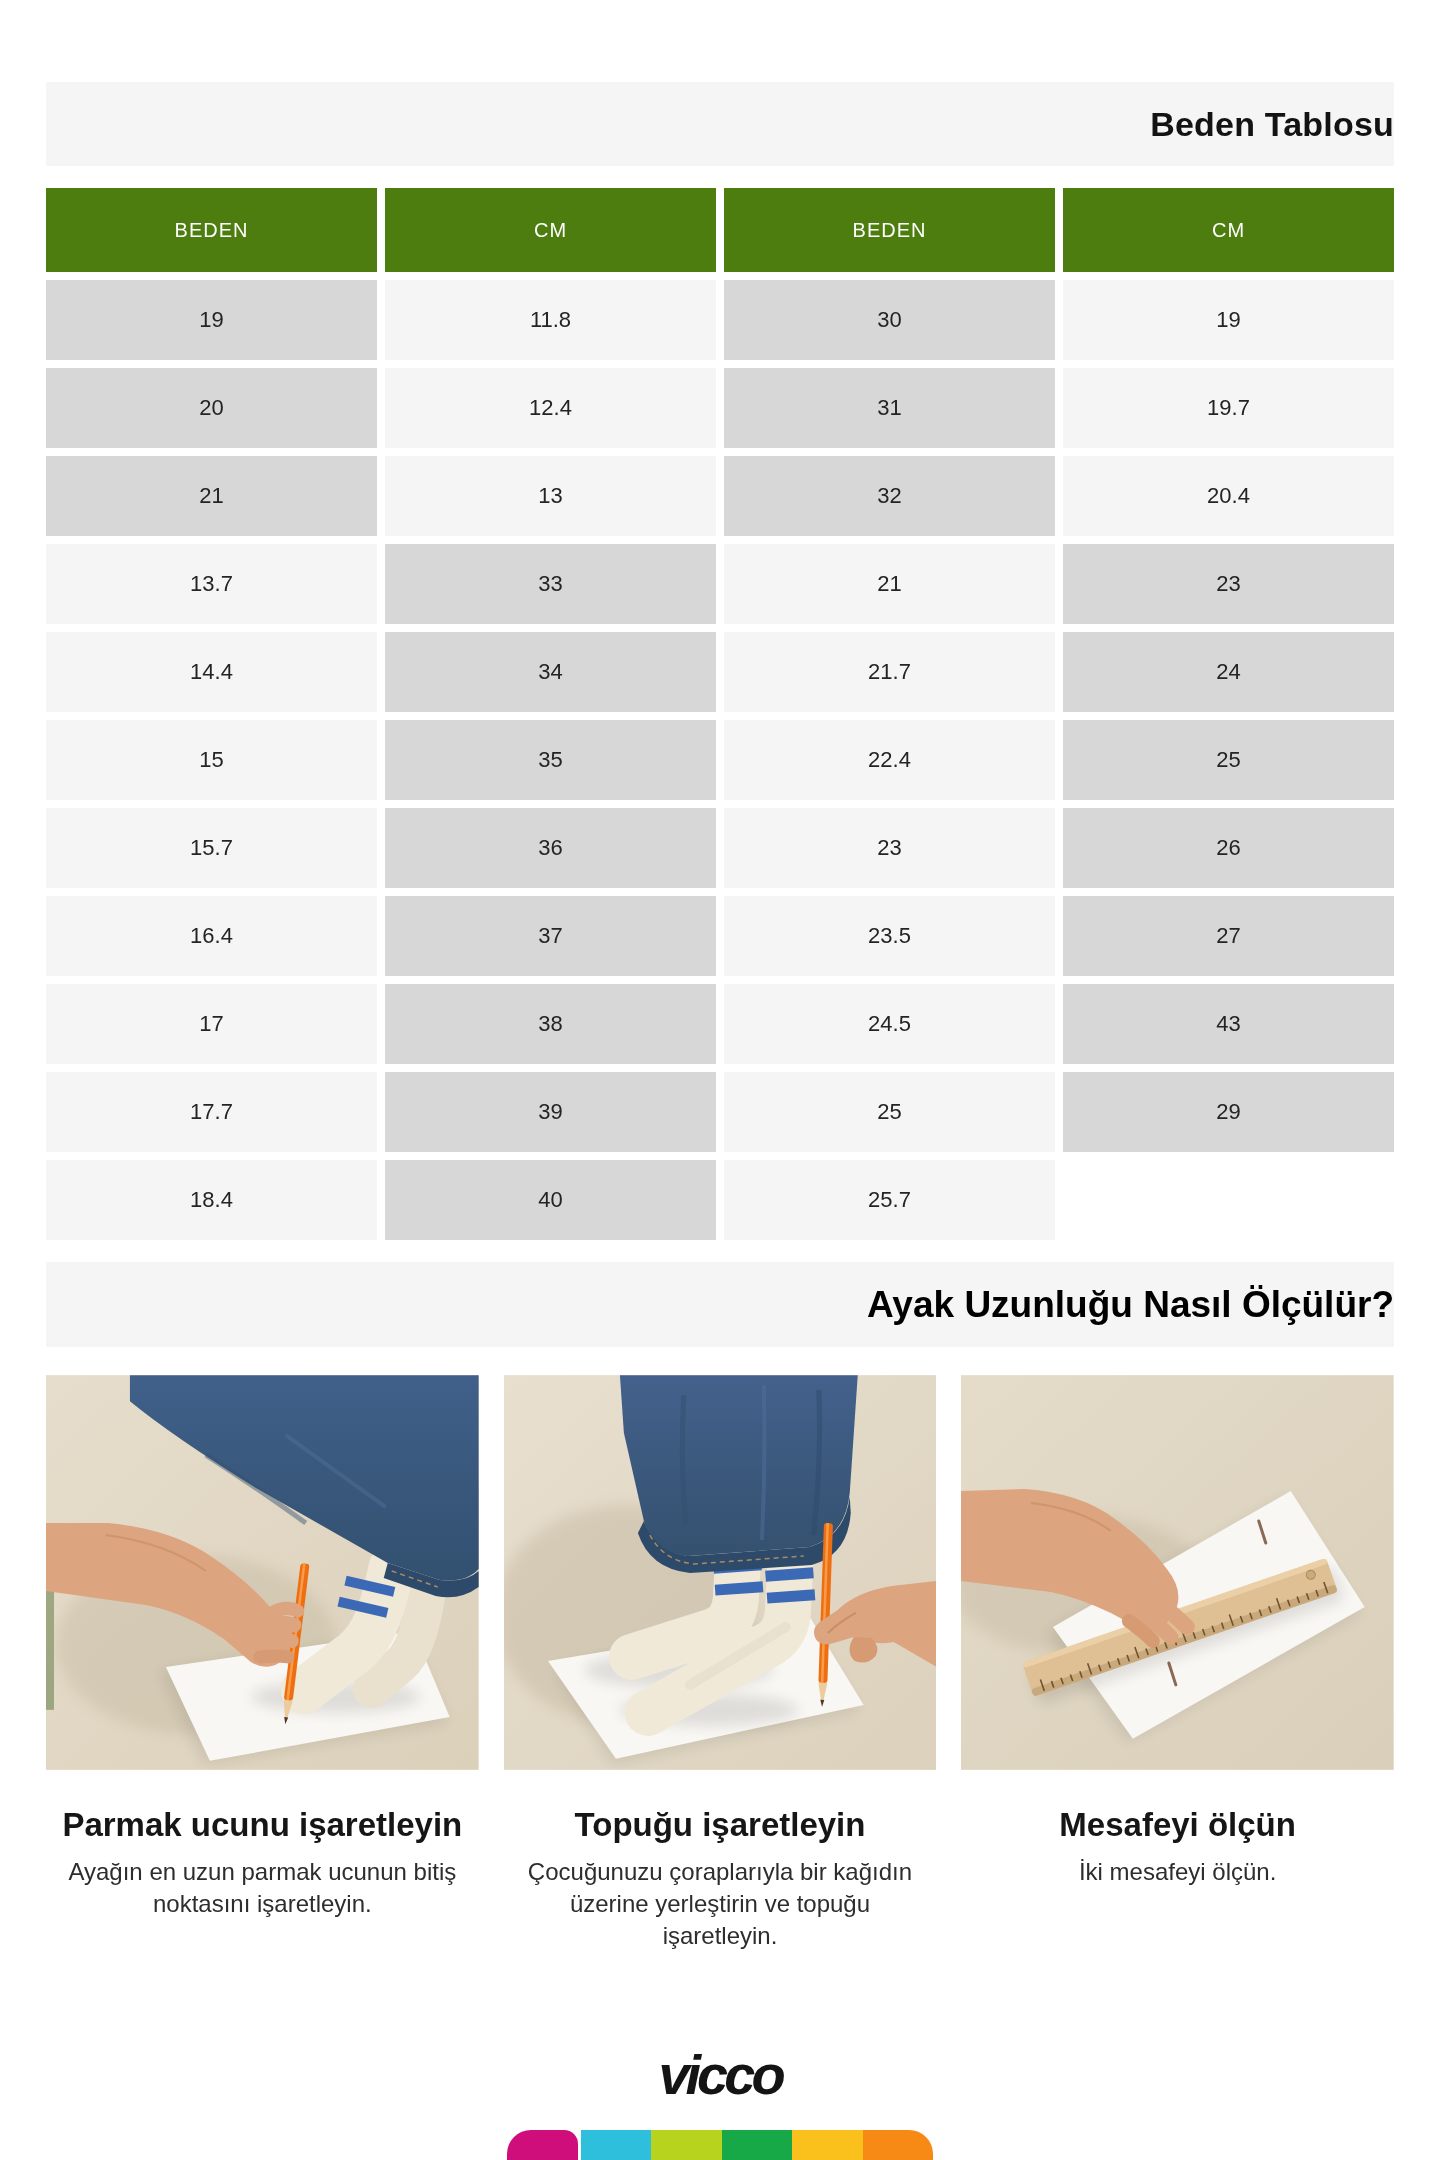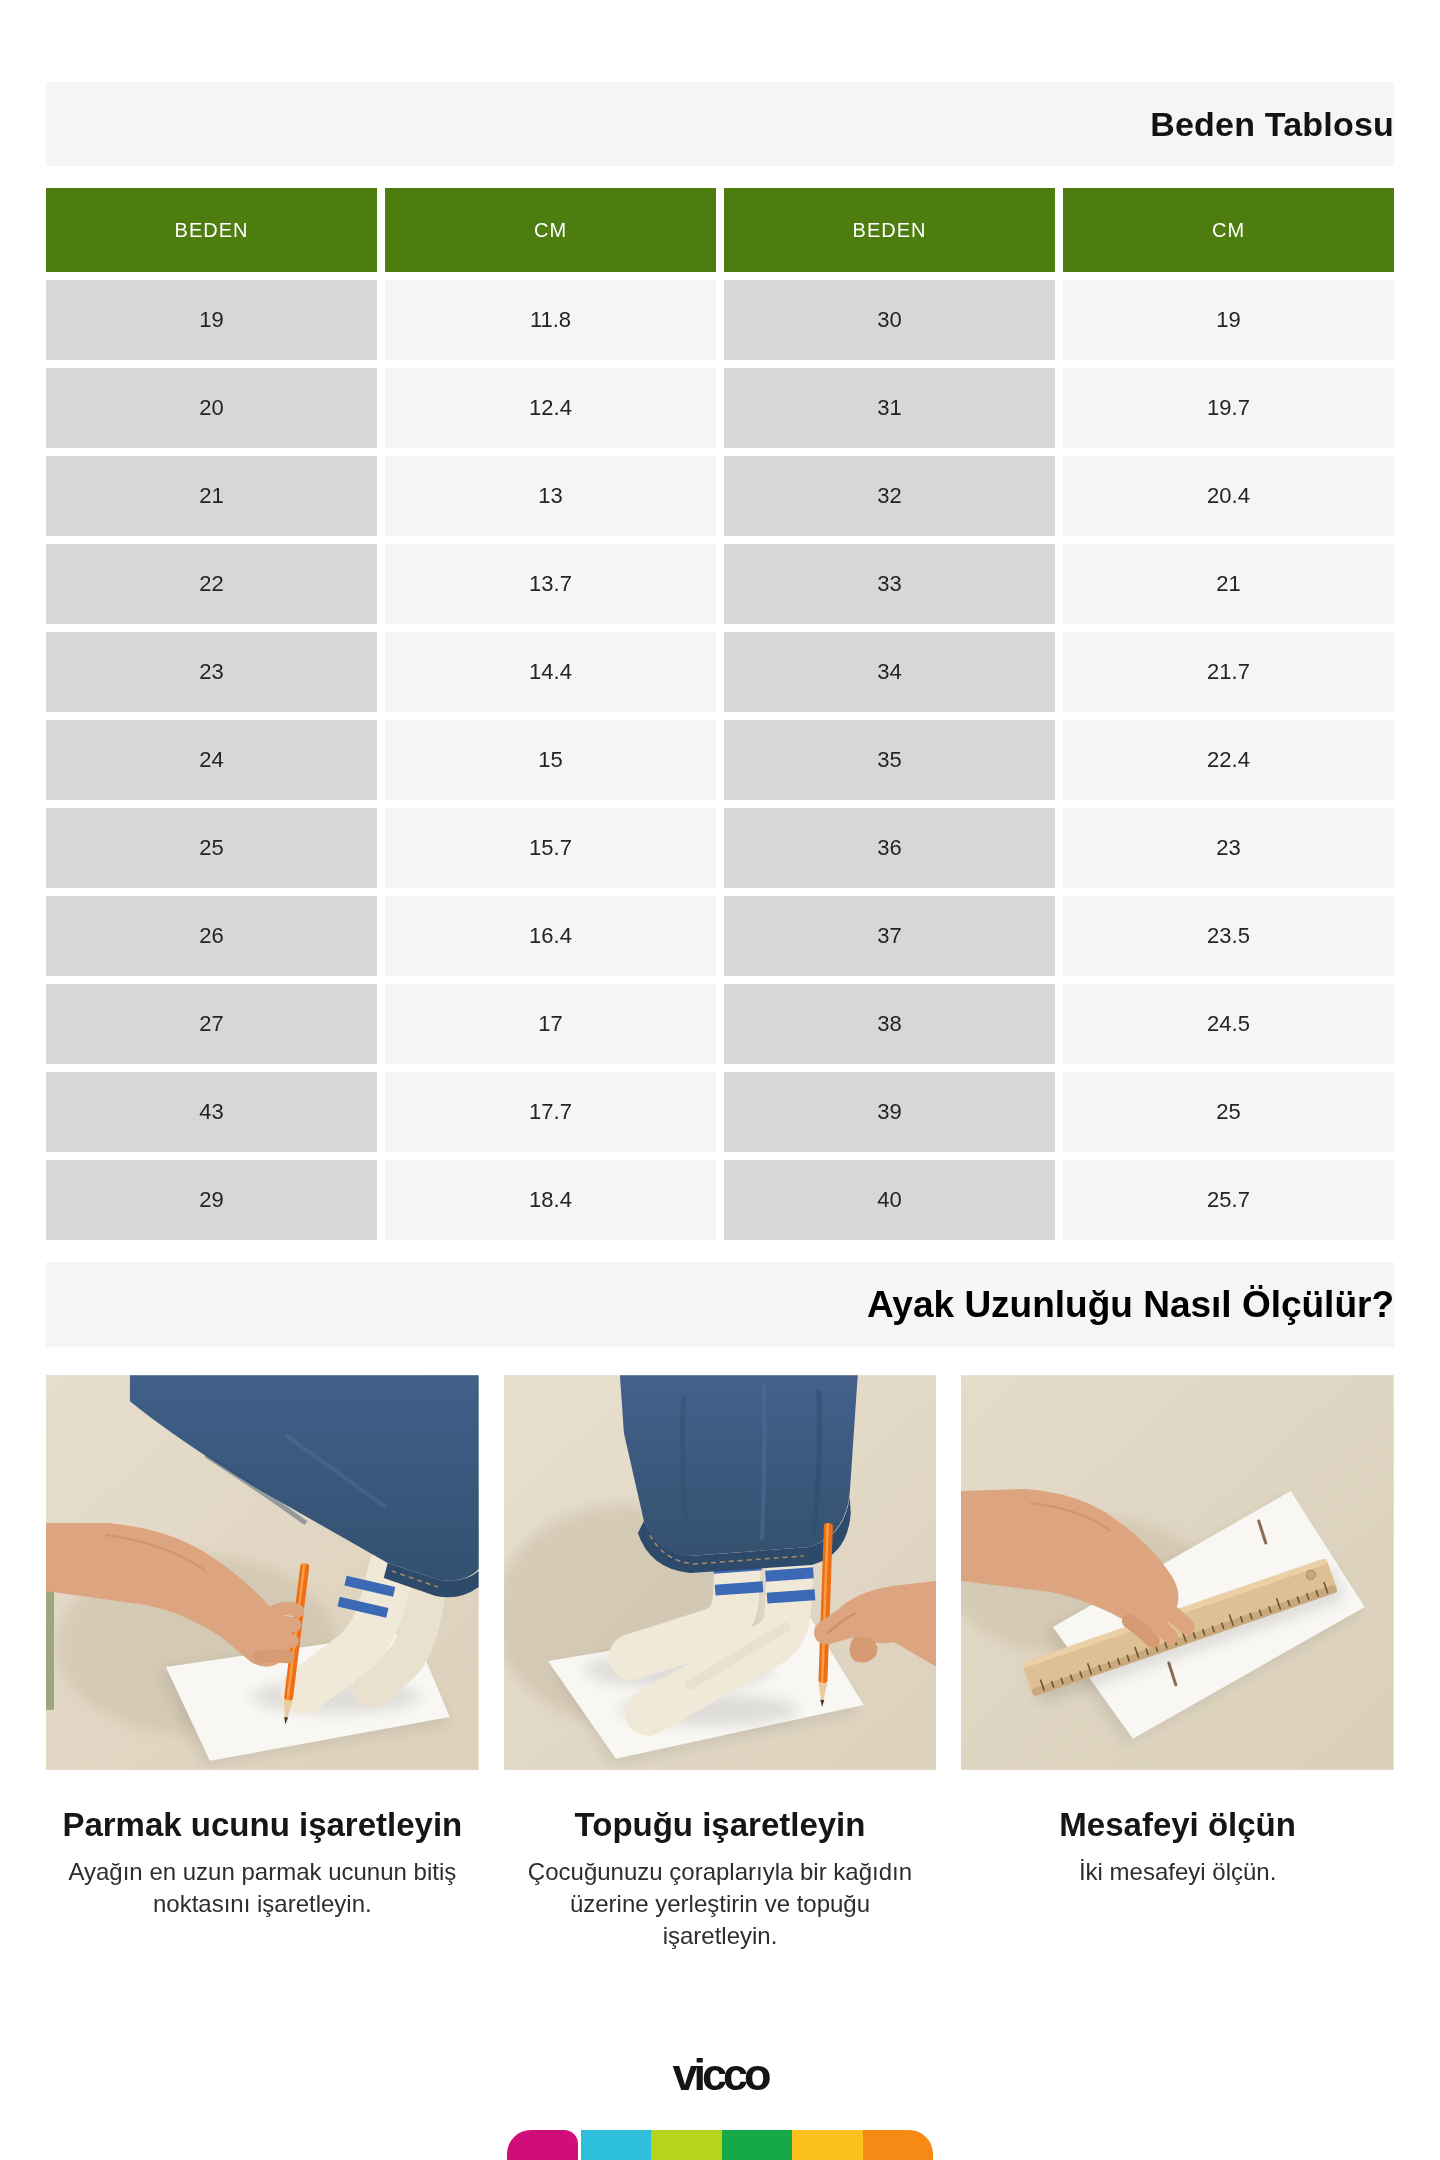--- a/index.html
+++ b/index.html
@@ -32,21 +32,21 @@
 
   .steps{margin:28px 46px 0;display:grid;grid-template-columns:repeat(3,1fr);column-gap:25px;}
   .steps figure{margin:0;}
   .photo{display:block;width:100%;height:395px;}
   .steps figcaption{text-align:center;margin-top:36px;}
   .steps figcaption h3{margin:0 0 12px;font-size:33px;font-weight:700;color:#161616;}
   .steps figcaption p{margin:0 auto;max-width:414px;font-size:24px;line-height:32px;color:#2d2d2d;}
 
   .logo-text{
     position:absolute;top:2040px;left:0;width:100%;text-align:center;
-    font-size:45px;line-height:70px;font-weight:700;letter-spacing:-4px;color:#141414;
+    font-size:56px;line-height:70px;font-weight:700;letter-spacing:-4px;color:#141414;font-style:italic;
   }
   .logo-bar{
     position:absolute;top:2130px;left:50%;transform:translateX(-50%);
     width:426px;height:46px;display:flex;
   }
   .logo-seg{flex:1;}
   .logo-seg.seg-0{border-radius:24px 14px 0 0;margin-right:3px;}
   .logo-seg.seg-5{border-radius:0 24px 0 0;}
 </style>
 </head>
@@ -68,21 +68,20 @@
       <div class="td col-size">30</div>
       <div class="td col-cm">19</div>
       <div class="td col-size">20</div>
       <div class="td col-cm">12.4</div>
       <div class="td col-size">31</div>
       <div class="td col-cm">19.7</div>
       <div class="td col-size">21</div>
       <div class="td col-cm">13</div>
       <div class="td col-size">32</div>
       <div class="td col-cm">20.4</div>
-      <div class="td col-size">22</div>
       <div class="td col-cm">13.7</div>
       <div class="td col-size">33</div>
       <div class="td col-cm">21</div>
       <div class="td col-size">23</div>
       <div class="td col-cm">14.4</div>
       <div class="td col-size">34</div>
       <div class="td col-cm">21.7</div>
       <div class="td col-size">24</div>
       <div class="td col-cm">15</div>
       <div class="td col-size">35</div>

